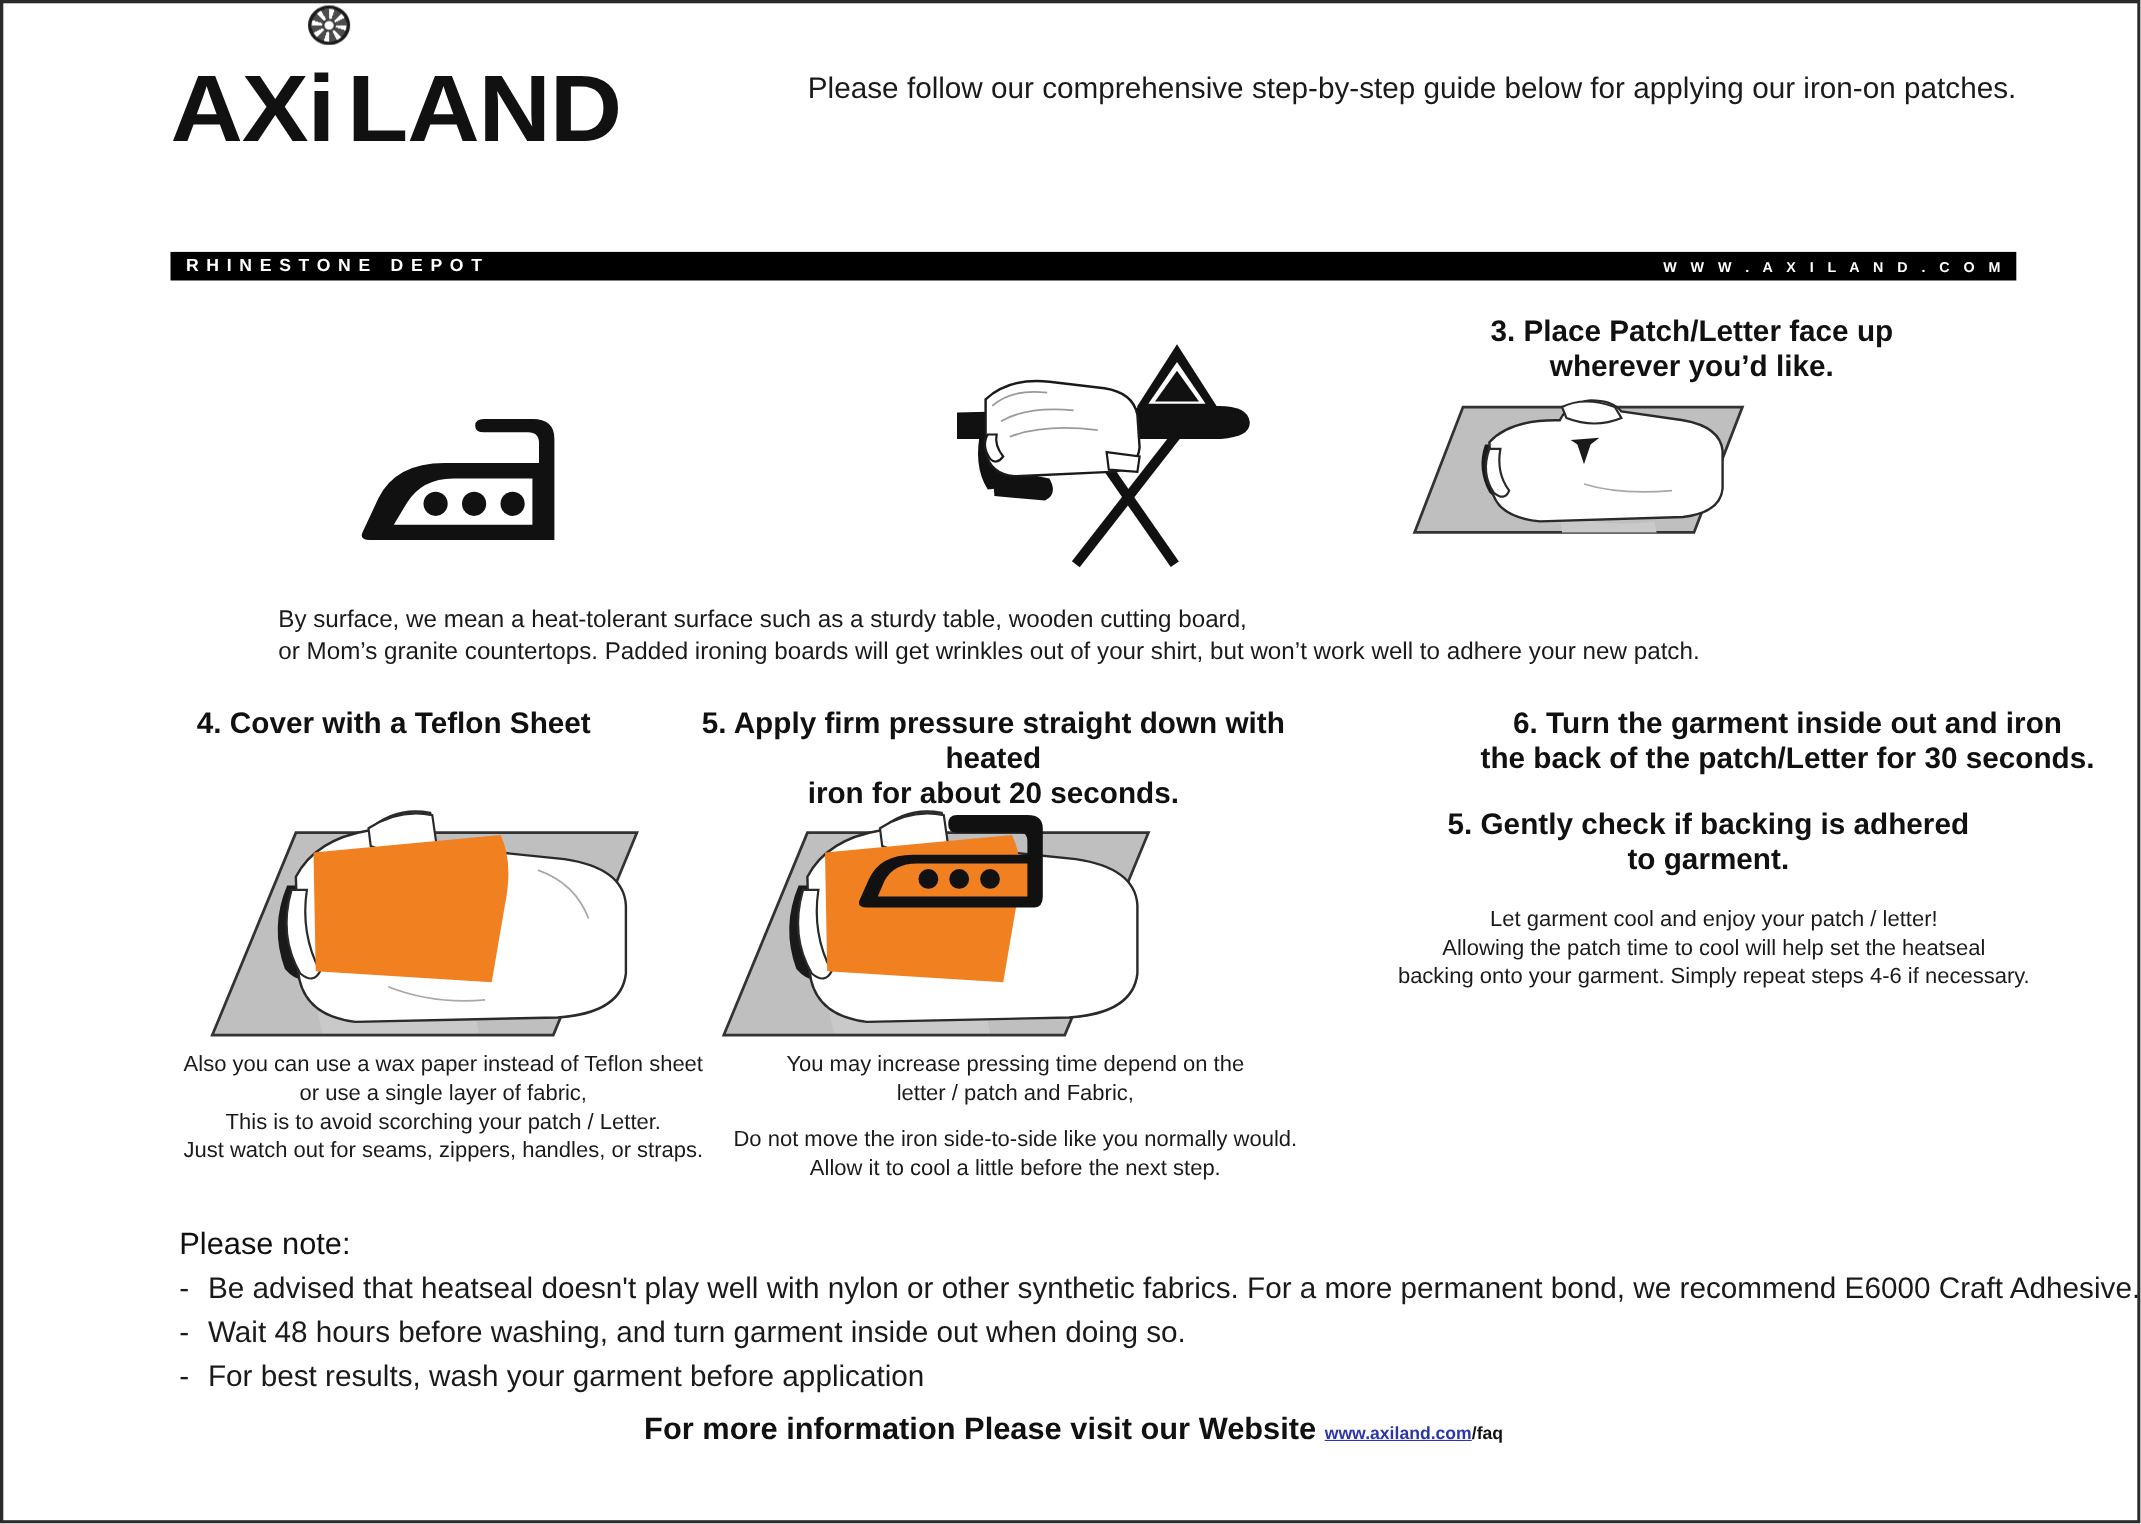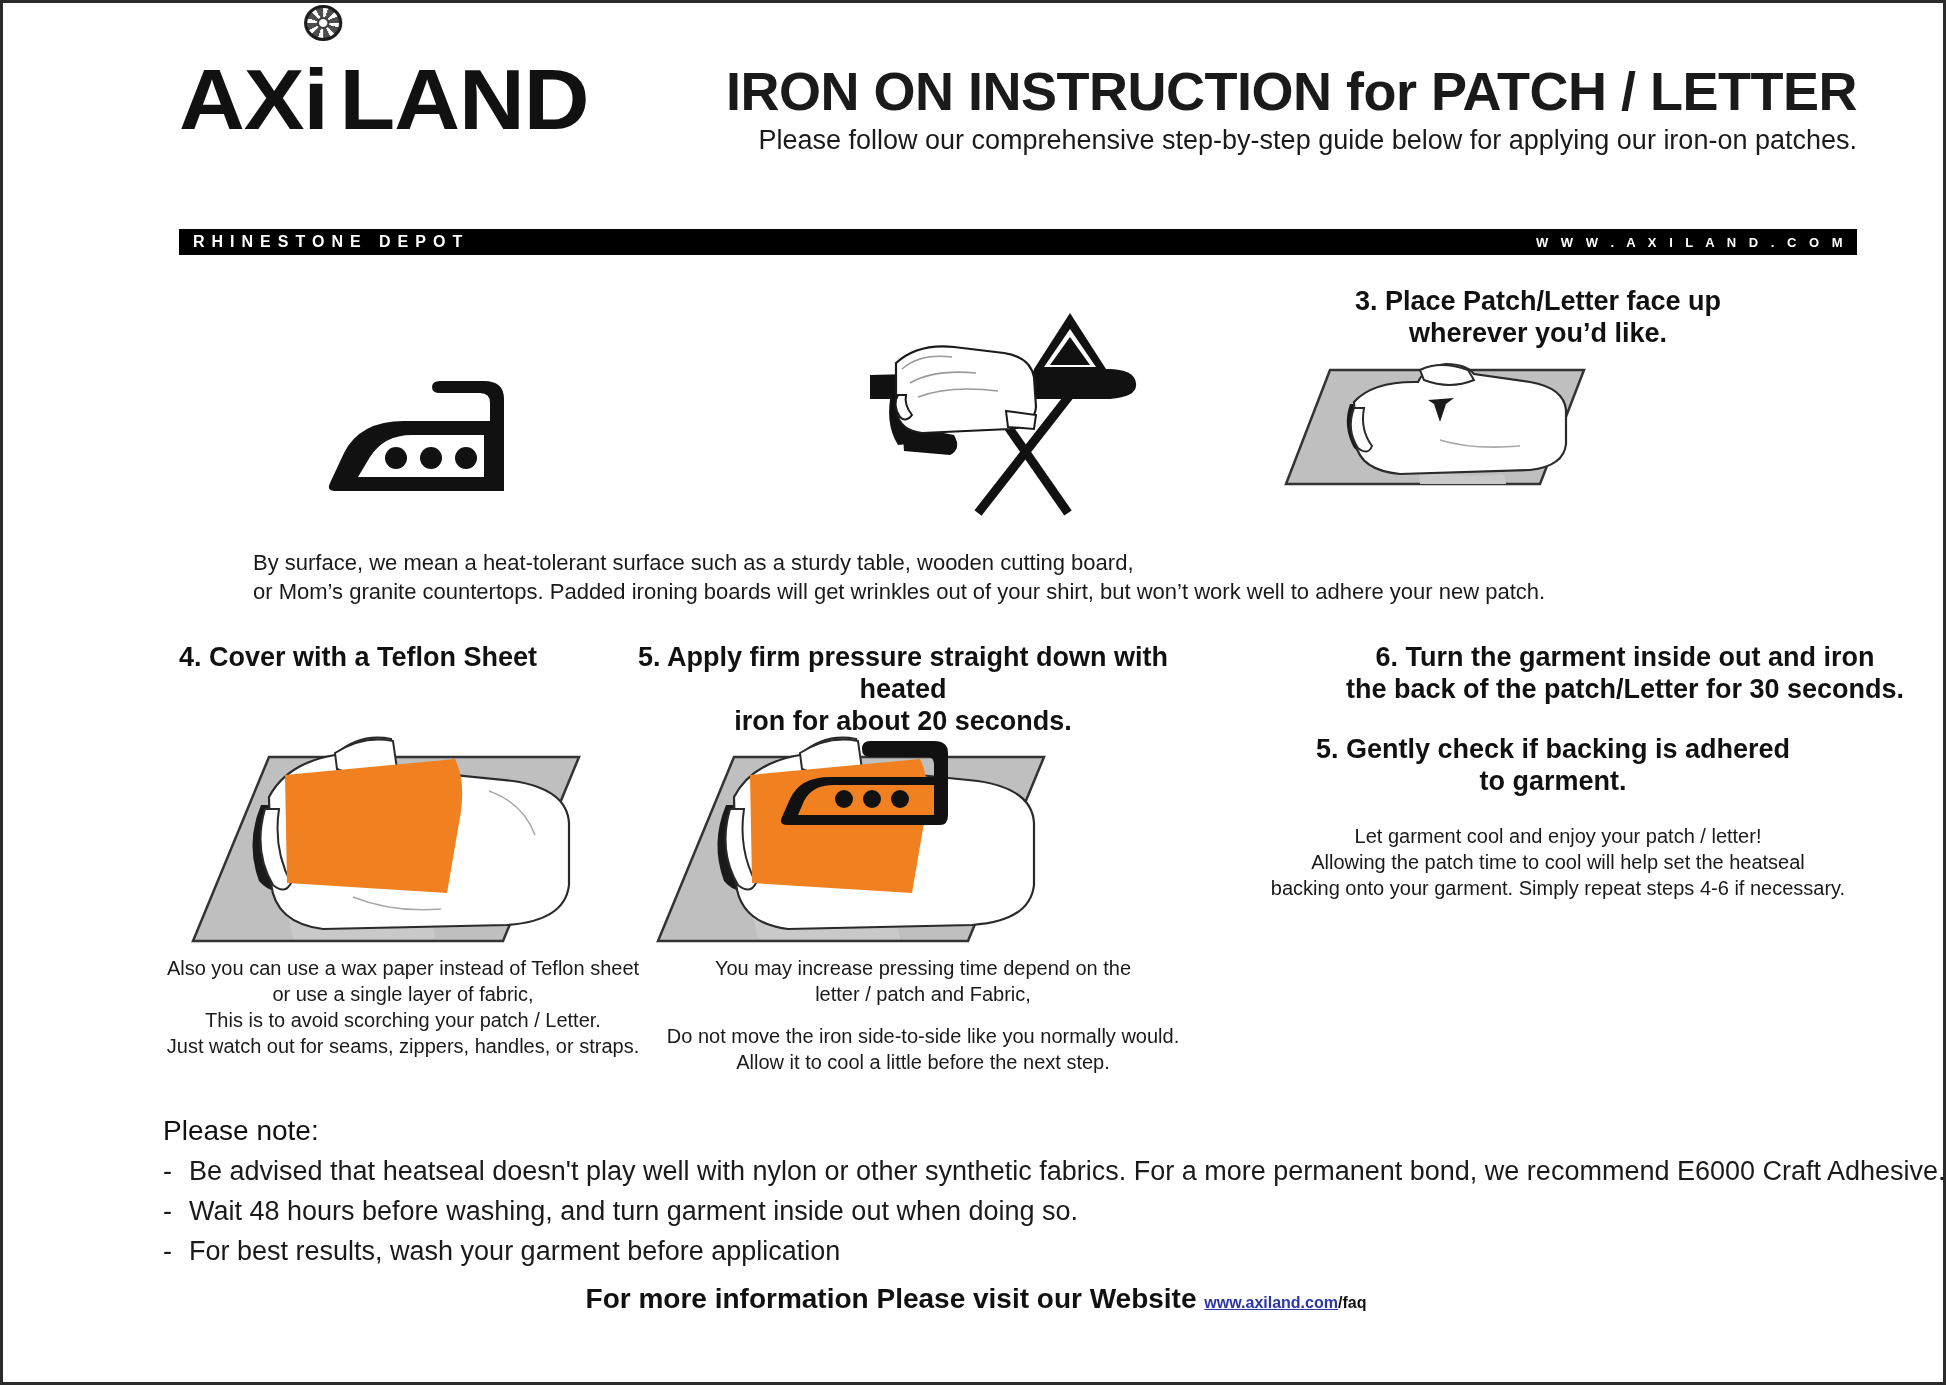--- a/index.html
+++ b/index.html
@@ -13,21 +13,21 @@
   .page{
     position:relative;
     width:1946px;height:1385px;
     box-sizing:border-box;
     border:3px solid #2b2b2b;
     background:#ffffff;
   }
 
   
   .header{
-    position:absolute; left:176px; top:48px; width:1678px; height:152px;
+    position:absolute; left:152px; top:48px; width:1678px; height:152px;
   }
   .logo-block{
     position:absolute; left:0; top:0; width:380px;
   }
   .logo-word{
     font-family:"Liberation Sans", sans-serif;
     font-weight:bold;
     font-size:86px;
     letter-spacing:-1px;
     line-height:96px;
@@ -138,21 +138,20 @@
 
 <div class="page">
 
   <div class="header">
 
     <div class="logo-block">
       <div class="logo-word"><span>AX</span><span class="logo-i-stem"><span class="gem-i"><span class="gem"></span><span>i</span></span></span><span>LAND</span></div>
     </div>
 
     <div class="title-block">
-      <div class="main-title">IRON ON INSTRUCTION for PATCH / LETTER</div>
       <div class="sub-title">Please follow our comprehensive step-by-step guide below for applying our iron-on patches.</div>
     </div>
 
     <div class="black-bar">
       <div class="bar-left">RHINESTONE DEPOT</div>
       <div class="bar-right">W W W . A X I L A N D . C O M</div>
     </div>
   </div>
 
   <div class="r1c3 step-head" style="white-space:pre-line">3. Place Patch/Letter face up

